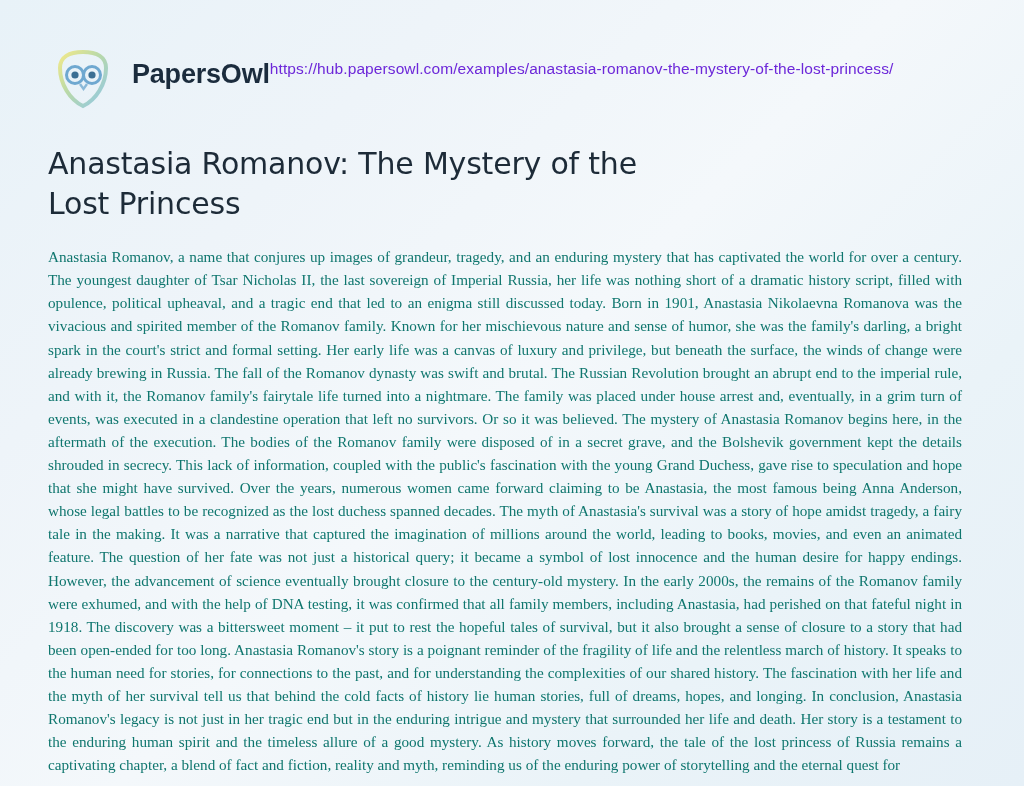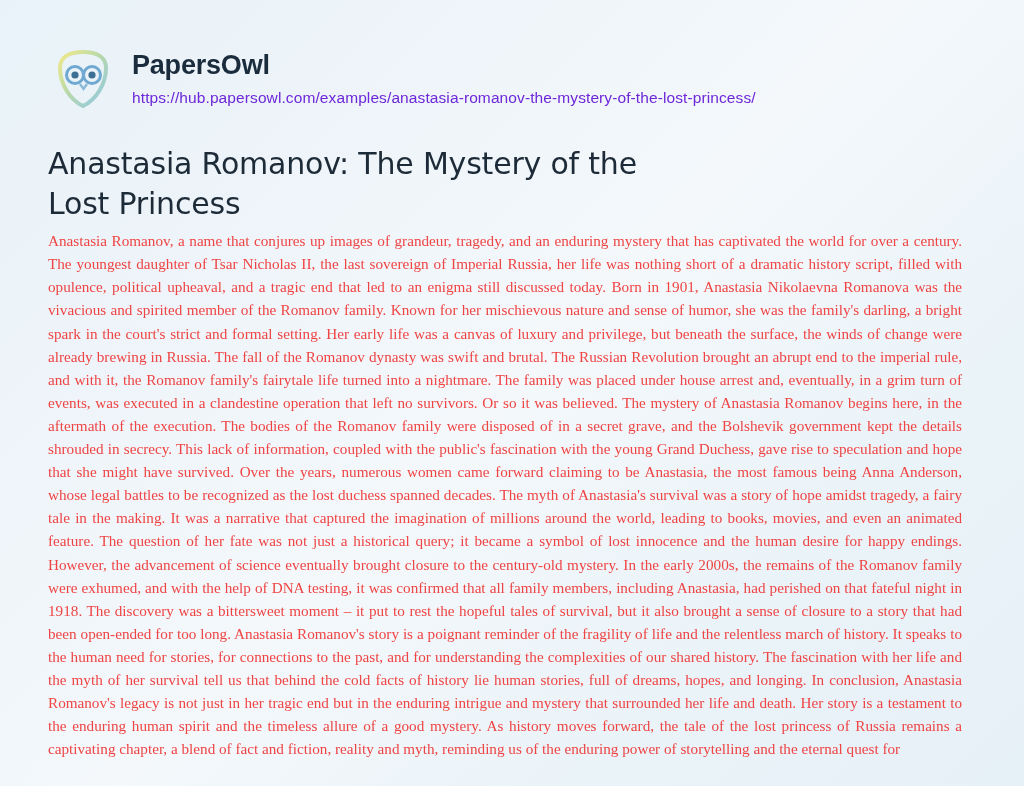--- a/index.html
+++ b/index.html
@@ -29,21 +29,21 @@
     height: 62px;
     flex: 0 0 62px;
     position: relative;
   }
   .logo svg {
     display: block;
   }
   .brand-block {
     margin-left: 18px;
     display: flex;
-    flex-direction: column;
+    flex-direction: row;
     justify-content: center;
   }
   .brand-name {
     font-size: 27px;
     font-weight: bold;
     color: #1b2c3d;
     letter-spacing: -0.2px;
     line-height: 1.1;
     margin-bottom: 8px;
   }
@@ -55,29 +55,29 @@
   }
   .content {
     padding: 34px 62px 0 48px;
   }
   .doc-title {
     font-family: "DejaVu Sans", sans-serif;
     font-size: 30px;
     font-weight: 400;
     color: #1d2b38;
     line-height: 1.32;
-    margin: 0 0 6px 0;
+    margin: 0 0 22px 0;
     max-width: 640px;
     letter-spacing: -0.2px;
   }
   .doc-body {
     font-family: "Liberation Serif", serif;
     font-size: 15.2px;
     line-height: 1.52;
-    color: #ef4444;
+    color: #0f766e;
     text-align: justify;
     margin: 0;
     max-width: 920px;
   }
 </style>
 </head>
 <body>
 
 <div class="page">
 

